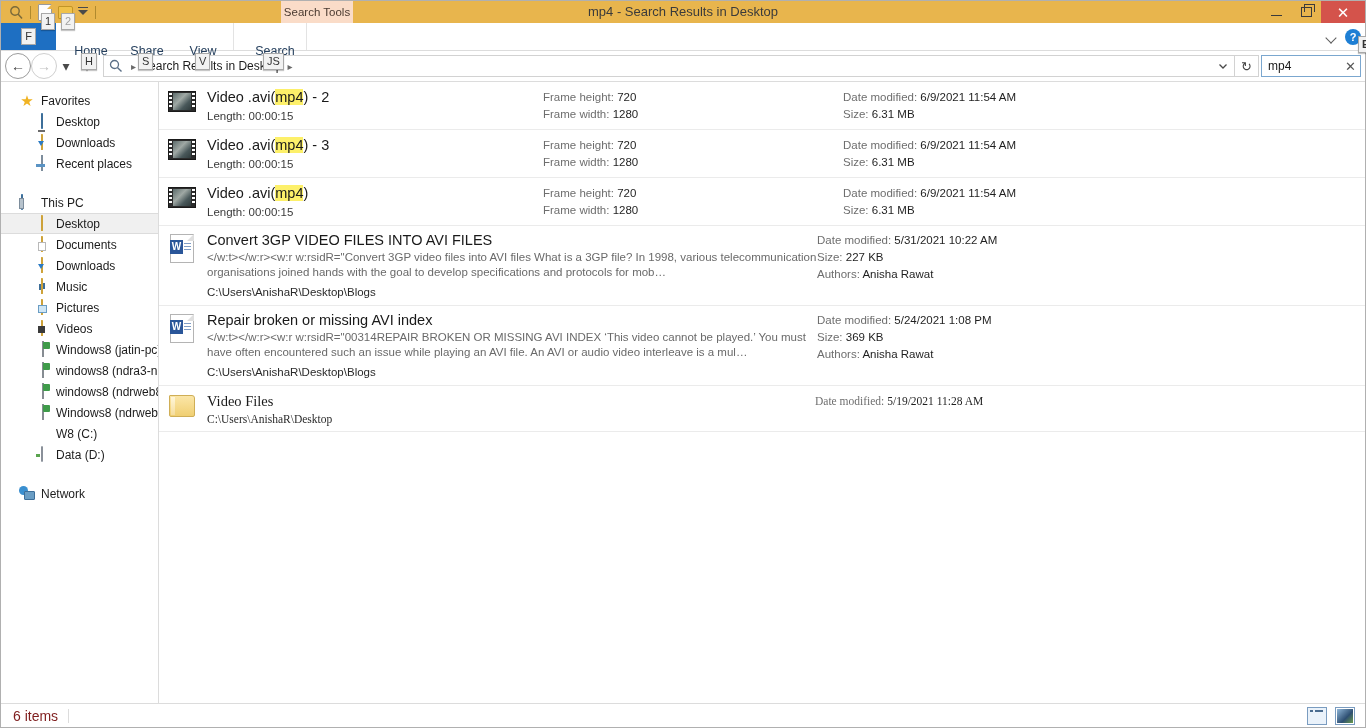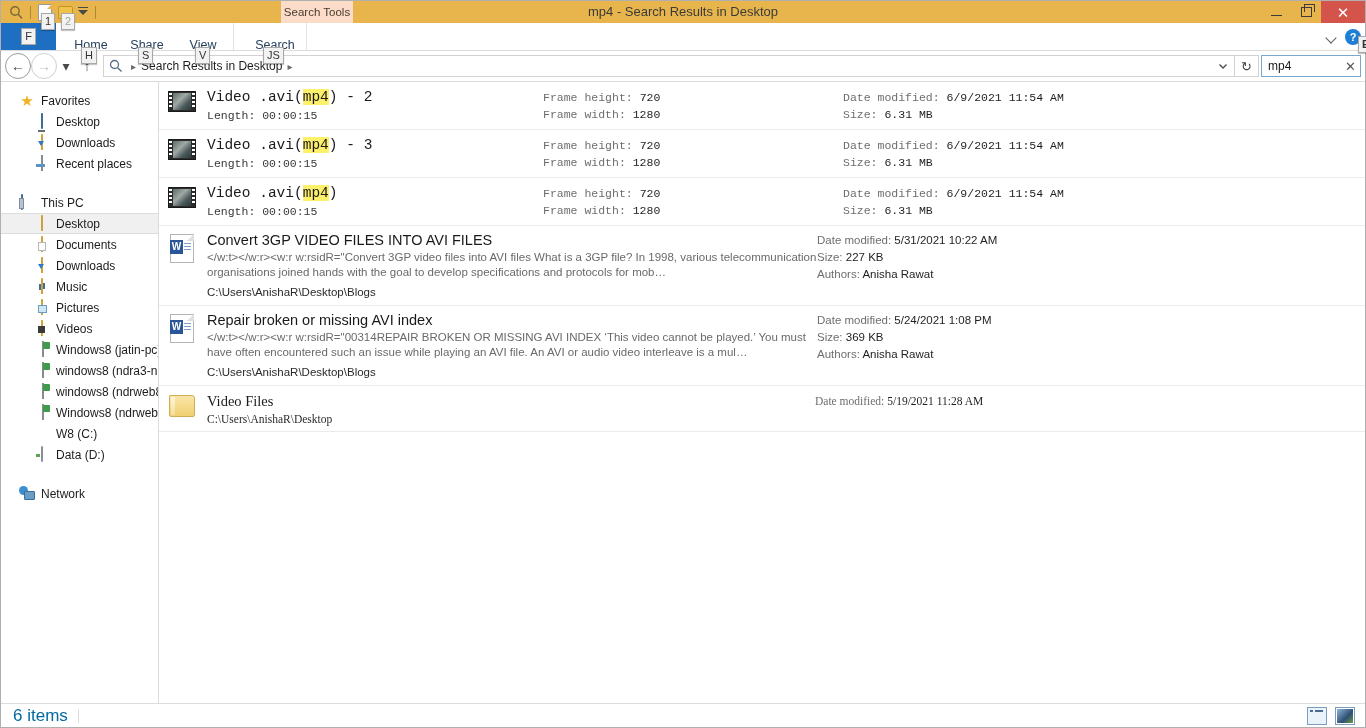--- a/index.html
+++ b/index.html
@@ -92,21 +92,21 @@
   
   .ribbon{
     position:relative;height:27px;flex:none;background:#ffffff;
     border-bottom:1px solid #dcdcdc;
   }
   .filetab{
     position:absolute;left:0;top:0;width:55px;height:27px;background:#1e6fc2;
     display:flex;align-items:center;justify-content:center;
   }
   .filetab .keytip{position:static;box-shadow:none;}
-  .tabs{position:absolute;left:62px;top:8px;height:27px;display:flex;align-items:flex-start;}
+  .tabs{position:absolute;left:62px;top:14px;height:27px;display:flex;align-items:flex-start;}
   .tab{
     height:27px;display:flex;align-items:center;justify-content:center;
     font-size:12.5px;color:#26405e;position:relative;
   }
   .tab.home{width:56px;}
   .tab.share{width:56px;}
   .tab.view{width:56px;}
   .tab-gap{width:14px;}
   .tab.search{width:60px;color:#26405e;align-items:center;}
   .ctx-underline{
@@ -253,21 +253,21 @@
   .ico-net:after{
     content:"";position:absolute;left:5px;top:5px;width:9px;height:7px;background:#6a9dc4;border:1px solid #3d6e99;border-radius:1px;
   }
 
   
   .results{flex:1;position:relative;overflow:hidden;background:#fff;}
   .row{
     position:relative;display:flex;align-items:flex-start;
     border-bottom:1px solid #ebebeb;padding:8px 0 9px 0;box-sizing:border-box;
   }
-  .row.video{height:48px;padding-top:7px;font-family:Liberation Mono, monospace;}
+  .row.video{height:48px;padding-top:7px;}
   .row.doc{height:80px;padding-top:6px;}
   .row.folder{height:46px;padding-top:7px;font-family:Liberation Serif, serif;}
   .row-icon{width:46px;flex:none;display:flex;justify-content:center;padding-top:2px;}
   .row-main{width:338px;flex:none;padding-left:2px;box-sizing:border-box;}
   .row-col{width:300px;flex:none;box-sizing:border-box;}
   .row-col2{flex:1;box-sizing:border-box;padding-left:0px;}
 
   .fname{font-size:14.5px;color:#1a1a1a;line-height:17px;white-space:nowrap;}
   .hl{background:#fdf06a;}
   .fmeta{font-size:11.5px;color:#3a3a3a;line-height:16px;margin-top:2px;}
@@ -323,21 +323,21 @@
   .foldericon:before{
     content:"";position:absolute;left:1px;top:1px;width:4px;height:18px;
     background:linear-gradient(#fff6d9,#f5dd9d);border-right:1px solid #dcc versus;
   }
 
   
   .statusbar{
     height:24px;flex:none;border-top:1px solid #dcdcdc;background:#fff;
     display:flex;align-items:center;padding:0 6px;box-sizing:border-box;
   }
-  .status-text{font-size:17px;color:#0369a1;padding-left:6px;}
+  .status-text{font-size:14px;color:#7f1d1d;padding-left:6px;}
   .status-sep{width:1px;height:14px;background:#dcdcdc;margin-left:10px;}
   .status-right{margin-left:auto;display:flex;align-items:center;gap:8px;padding-right:4px;}
   .viewbtn{width:18px;height:16px;position:relative;}
   .viewbtn.details{
     border:1px solid #7a9cc0;background:#eaf2fa;
   }
   .viewbtn.details:before{
     content:"";position:absolute;left:2px;top:2px;width:3px;height:2px;
     background:
       linear-gradient(#4a6c8f,#4a6c8f) 0 0/3px 2px no-repeat,

